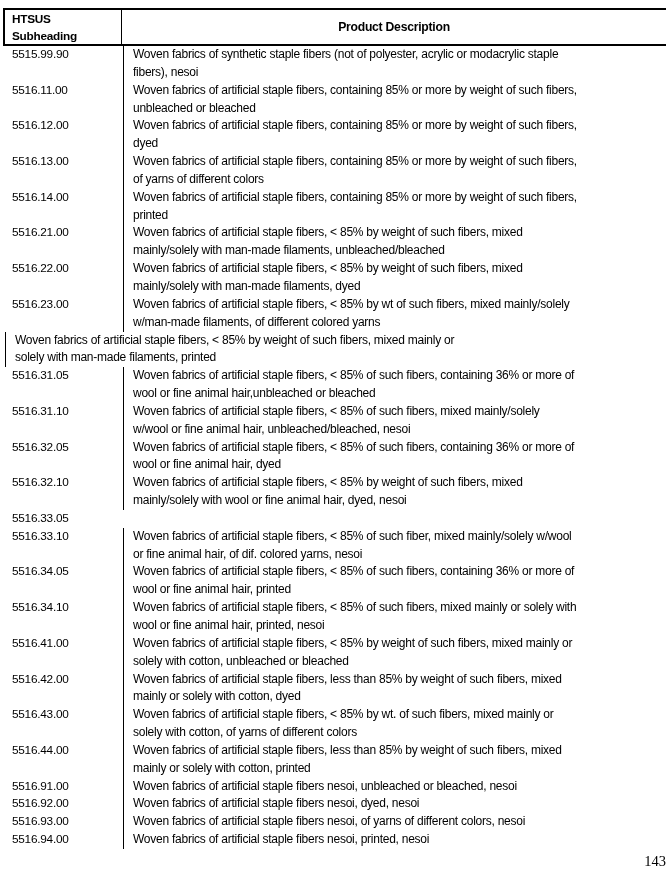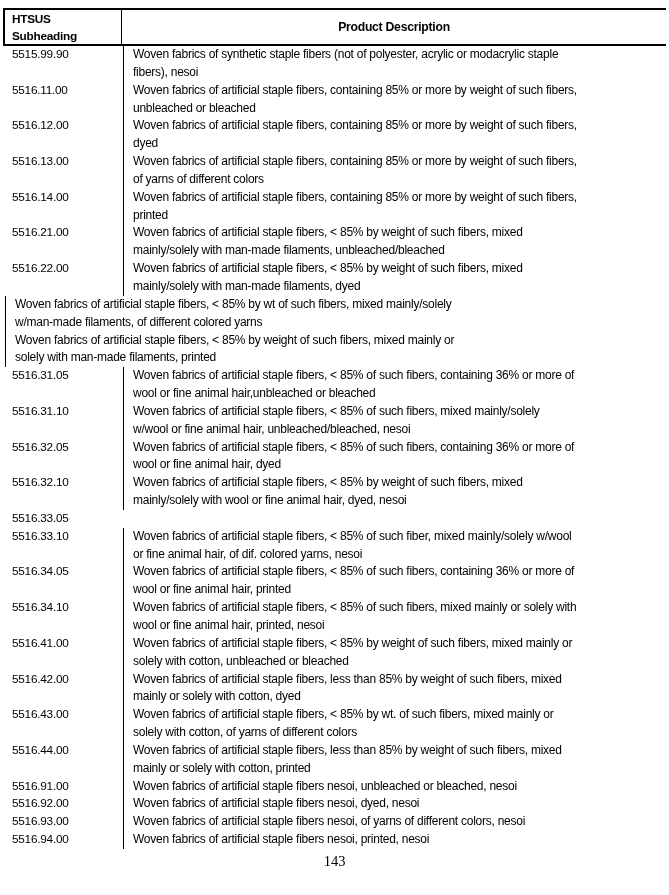--- a/index.html
+++ b/index.html
@@ -58,21 +58,21 @@
     display: flex;
     align-items: center;
     justify-content: center;
     text-align: right;
     font-size: 12.2px;
     line-height: 16.5px;
     padding: 0;
   }
   .footer {
     margin-top: 4px;
-    text-align: center;
+    text-align: right;
     font-family: "Liberation Serif", "DejaVu Serif", serif;
     font-size: 14.5px;
     letter-spacing: 0;
   }
 </style>
 </head>
 <body>
 
 <div class="doc">
   <div class="tbl">
@@ -118,20 +118,21 @@
 mainly/solely with man-made filaments, unbleached/bleached</div>
   </div>
 
   <div class="row">
     <div class="cell-code">5516.22.00</div>
     <div class="cell-desc">Woven fabrics of artificial staple fibers, &lt; 85% by weight of such fibers, mixed
 mainly/solely with man-made filaments, dyed</div>
   </div>
 
   <div class="row">
+    <div class="cell-code">5516.23.00</div>
     <div class="cell-desc">Woven fabrics of artificial staple fibers, &lt; 85% by wt of such fibers, mixed mainly/solely
 w/man-made filaments, of different colored yarns</div>
   </div>
 
   <div class="row">
     <div class="cell-desc">Woven fabrics of artificial staple fibers, &lt; 85% by weight of such fibers, mixed mainly or
 solely with man-made filaments, printed</div>
   </div>
 
   <div class="row">

